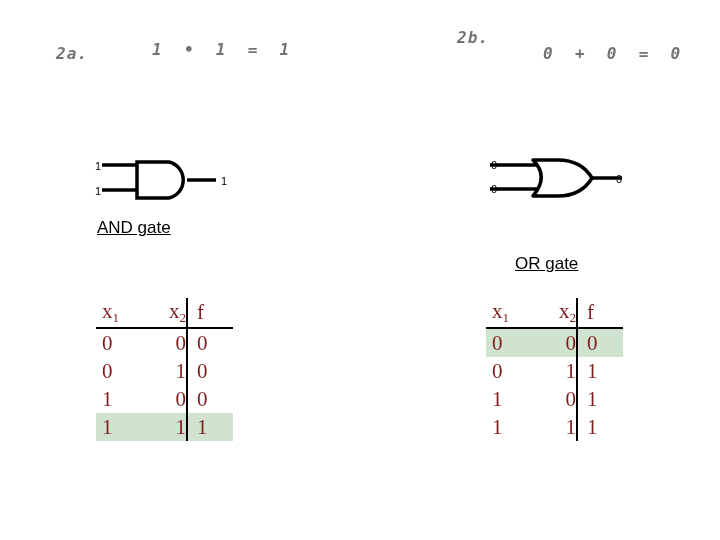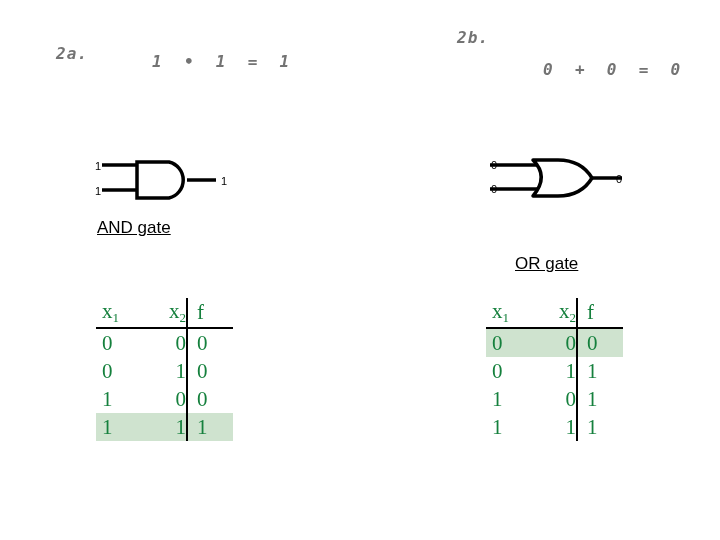--- a/index.html
+++ b/index.html
@@ -26,23 +26,23 @@
     position: absolute;
     font-family: "DejaVu Sans Mono", "Liberation Mono", monospace;
     font-weight: bold;
     font-size: 16px;
     letter-spacing: 1px;
     white-space: pre;
     color: #737373;
     font-style: italic;
   }
   #prob-a-label { left: 56px;  top: 44px; }
-  #prob-a-expr  { left: 152px; top: 52px; }
+  #prob-a-expr  { left: 152px; top: 40px; }
   #prob-b-label { left: 457px; top: 28px; }
-  #prob-b-expr  { left: 543px; top: 44px; margin-top: 16px; }
+  #prob-b-expr  { left: 543px; top: 44px; }
 
   
   .gate-figure {
     position: absolute;
   }
   #and-figure { left: 86px;  top: 152px; width: 180px; height: 60px; }
   #or-figure  { left: 482px; top: 150px; width: 180px; height: 60px; }
 
   .gate-svg { display: block; }
 
@@ -72,21 +72,21 @@
     text-decoration: underline;
   }
   #and-caption { left: 97px;  top: 218px; }
   #or-caption  { left: 515px; top: 218px; margin-top: 36px; }
 
   
   .truth-table {
     position: absolute;
     font-family: "Liberation Serif", serif;
     font-size: 21px;
-    color: #15803d;
+    color: #7f1d1d;
   }
   #and-table { left: 96px;  top: 298px; }
   #or-table  { left: 486px; top: 298px; }
 
   .tt-grid {
     border-collapse: collapse;
     border-spacing: 0;
   }
   .tt-grid td {
     padding: 0;

